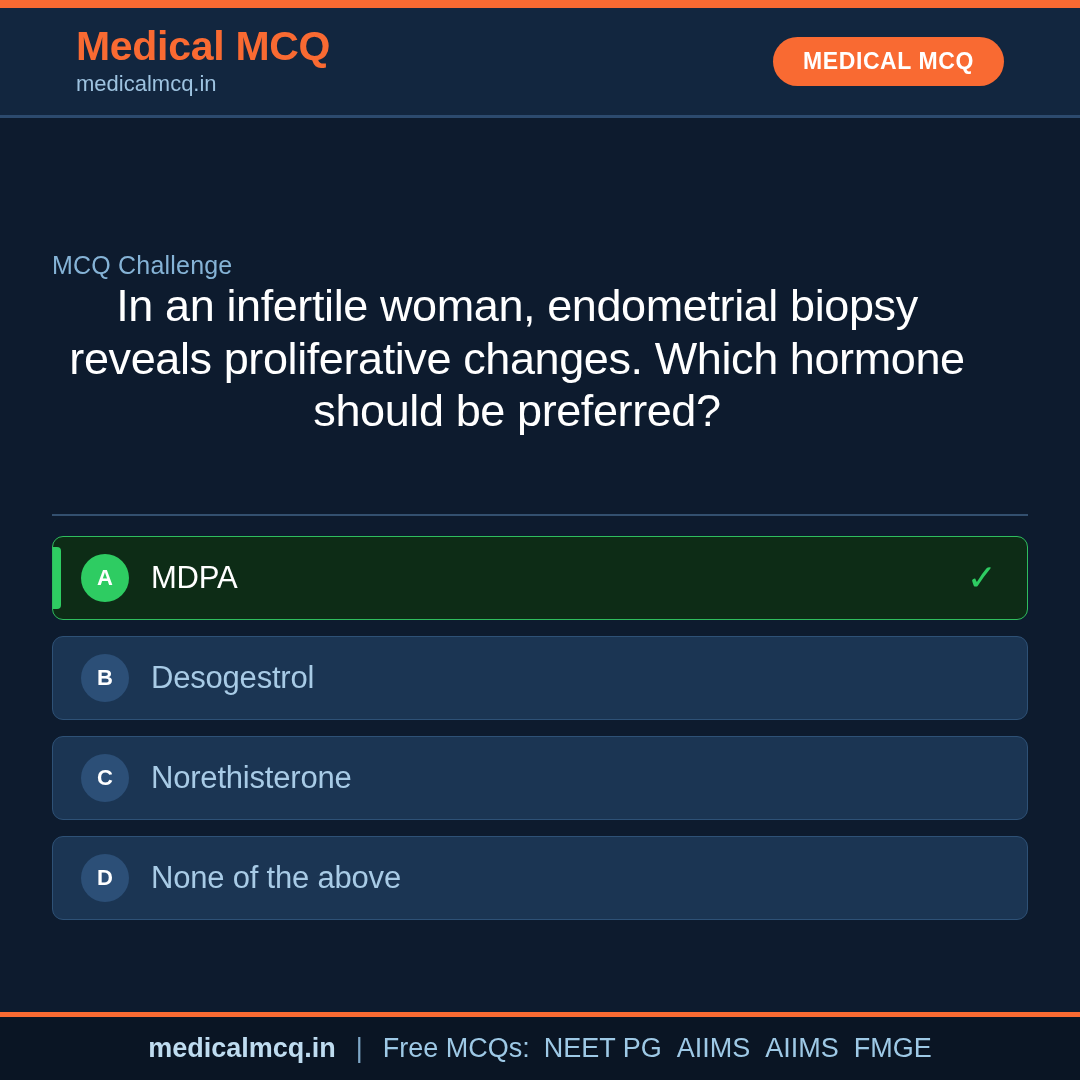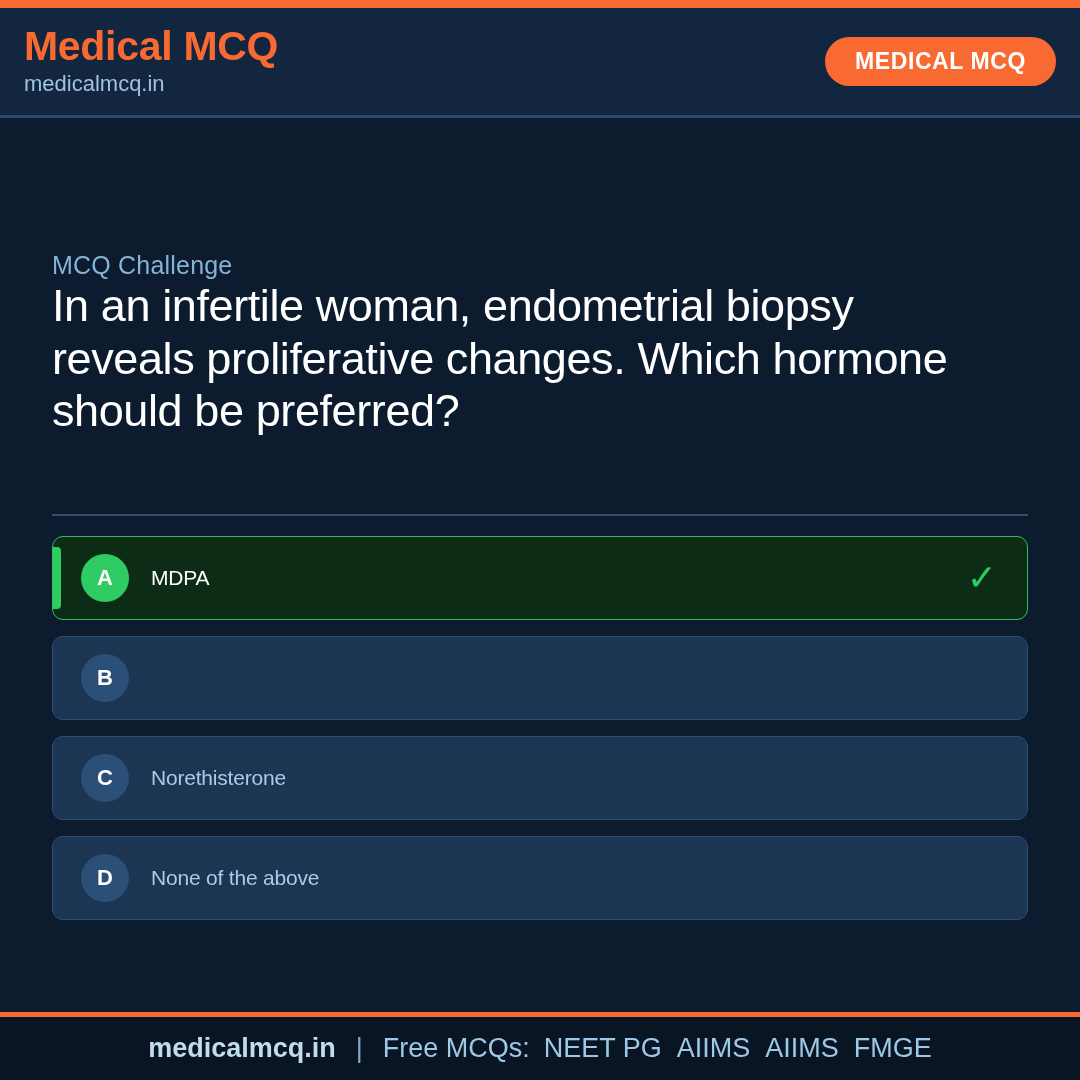--- a/index.html
+++ b/index.html
@@ -33,21 +33,21 @@
   
   .header {
     flex: 0 0 auto;
     height: 110px;
     background: #12263f;
     border-bottom: 3px solid #2c4a6e;
     box-sizing: border-box;
     display: flex;
     align-items: center;
     justify-content: space-between;
-    padding: 0 24px;
+    padding: 0 76px;
   }
   .brand-block {
     display: flex;
     flex-direction: column;
     justify-content: center;
   }
   .brand-title {
     font-size: 41px;
     font-weight: bold;
     color: #f96a32;
@@ -70,20 +70,21 @@
     border-radius: 26px;
     white-space: nowrap;
   }
 
   
   .main {
     flex: 1 1 auto;
     position: relative;
     padding: 8px 52px;
     box-sizing: border-box;
+    text-align: center;
   }
   .eyebrow {
     position: absolute;
     top: 133px;
     left: 52px;
     font-size: 25px;
     color: #85b3d6;
     letter-spacing: 0.2px;
   }
   .question {
@@ -136,21 +137,21 @@
     color: #ffffff;
     font-size: 22px;
     font-weight: bold;
     display: flex;
     align-items: center;
     justify-content: center;
     flex: 0 0 auto;
   }
   .option-text {
     margin-left: 22px;
-    font-size: 21px;
+    font-size: 31px;
     color: #a8cbe6;
     letter-spacing: -0.2px;
   }
   .option.correct {
     background: #0d2c16;
     border: 1px solid #2fbd5e;
   }
   .option.correct .accent-bar {
     position: absolute;
     left: 0;
@@ -232,20 +233,21 @@
 
       <div class="option correct">
         <div class="accent-bar"></div>
         <div class="option-badge">A</div>
         <div class="option-text">MDPA</div>
         <div class="check-icon">✓</div>
       </div>
 
       <div class="option">
         <div class="option-badge">B</div>
+        <div class="option-text">Desogestrol</div>
       </div>
 
       <div class="option">
         <div class="option-badge">C</div>
         <div class="option-text">Norethisterone</div>
       </div>
 
       <div class="option">
         <div class="option-badge">D</div>
         <div class="option-text">None of the above</div>

